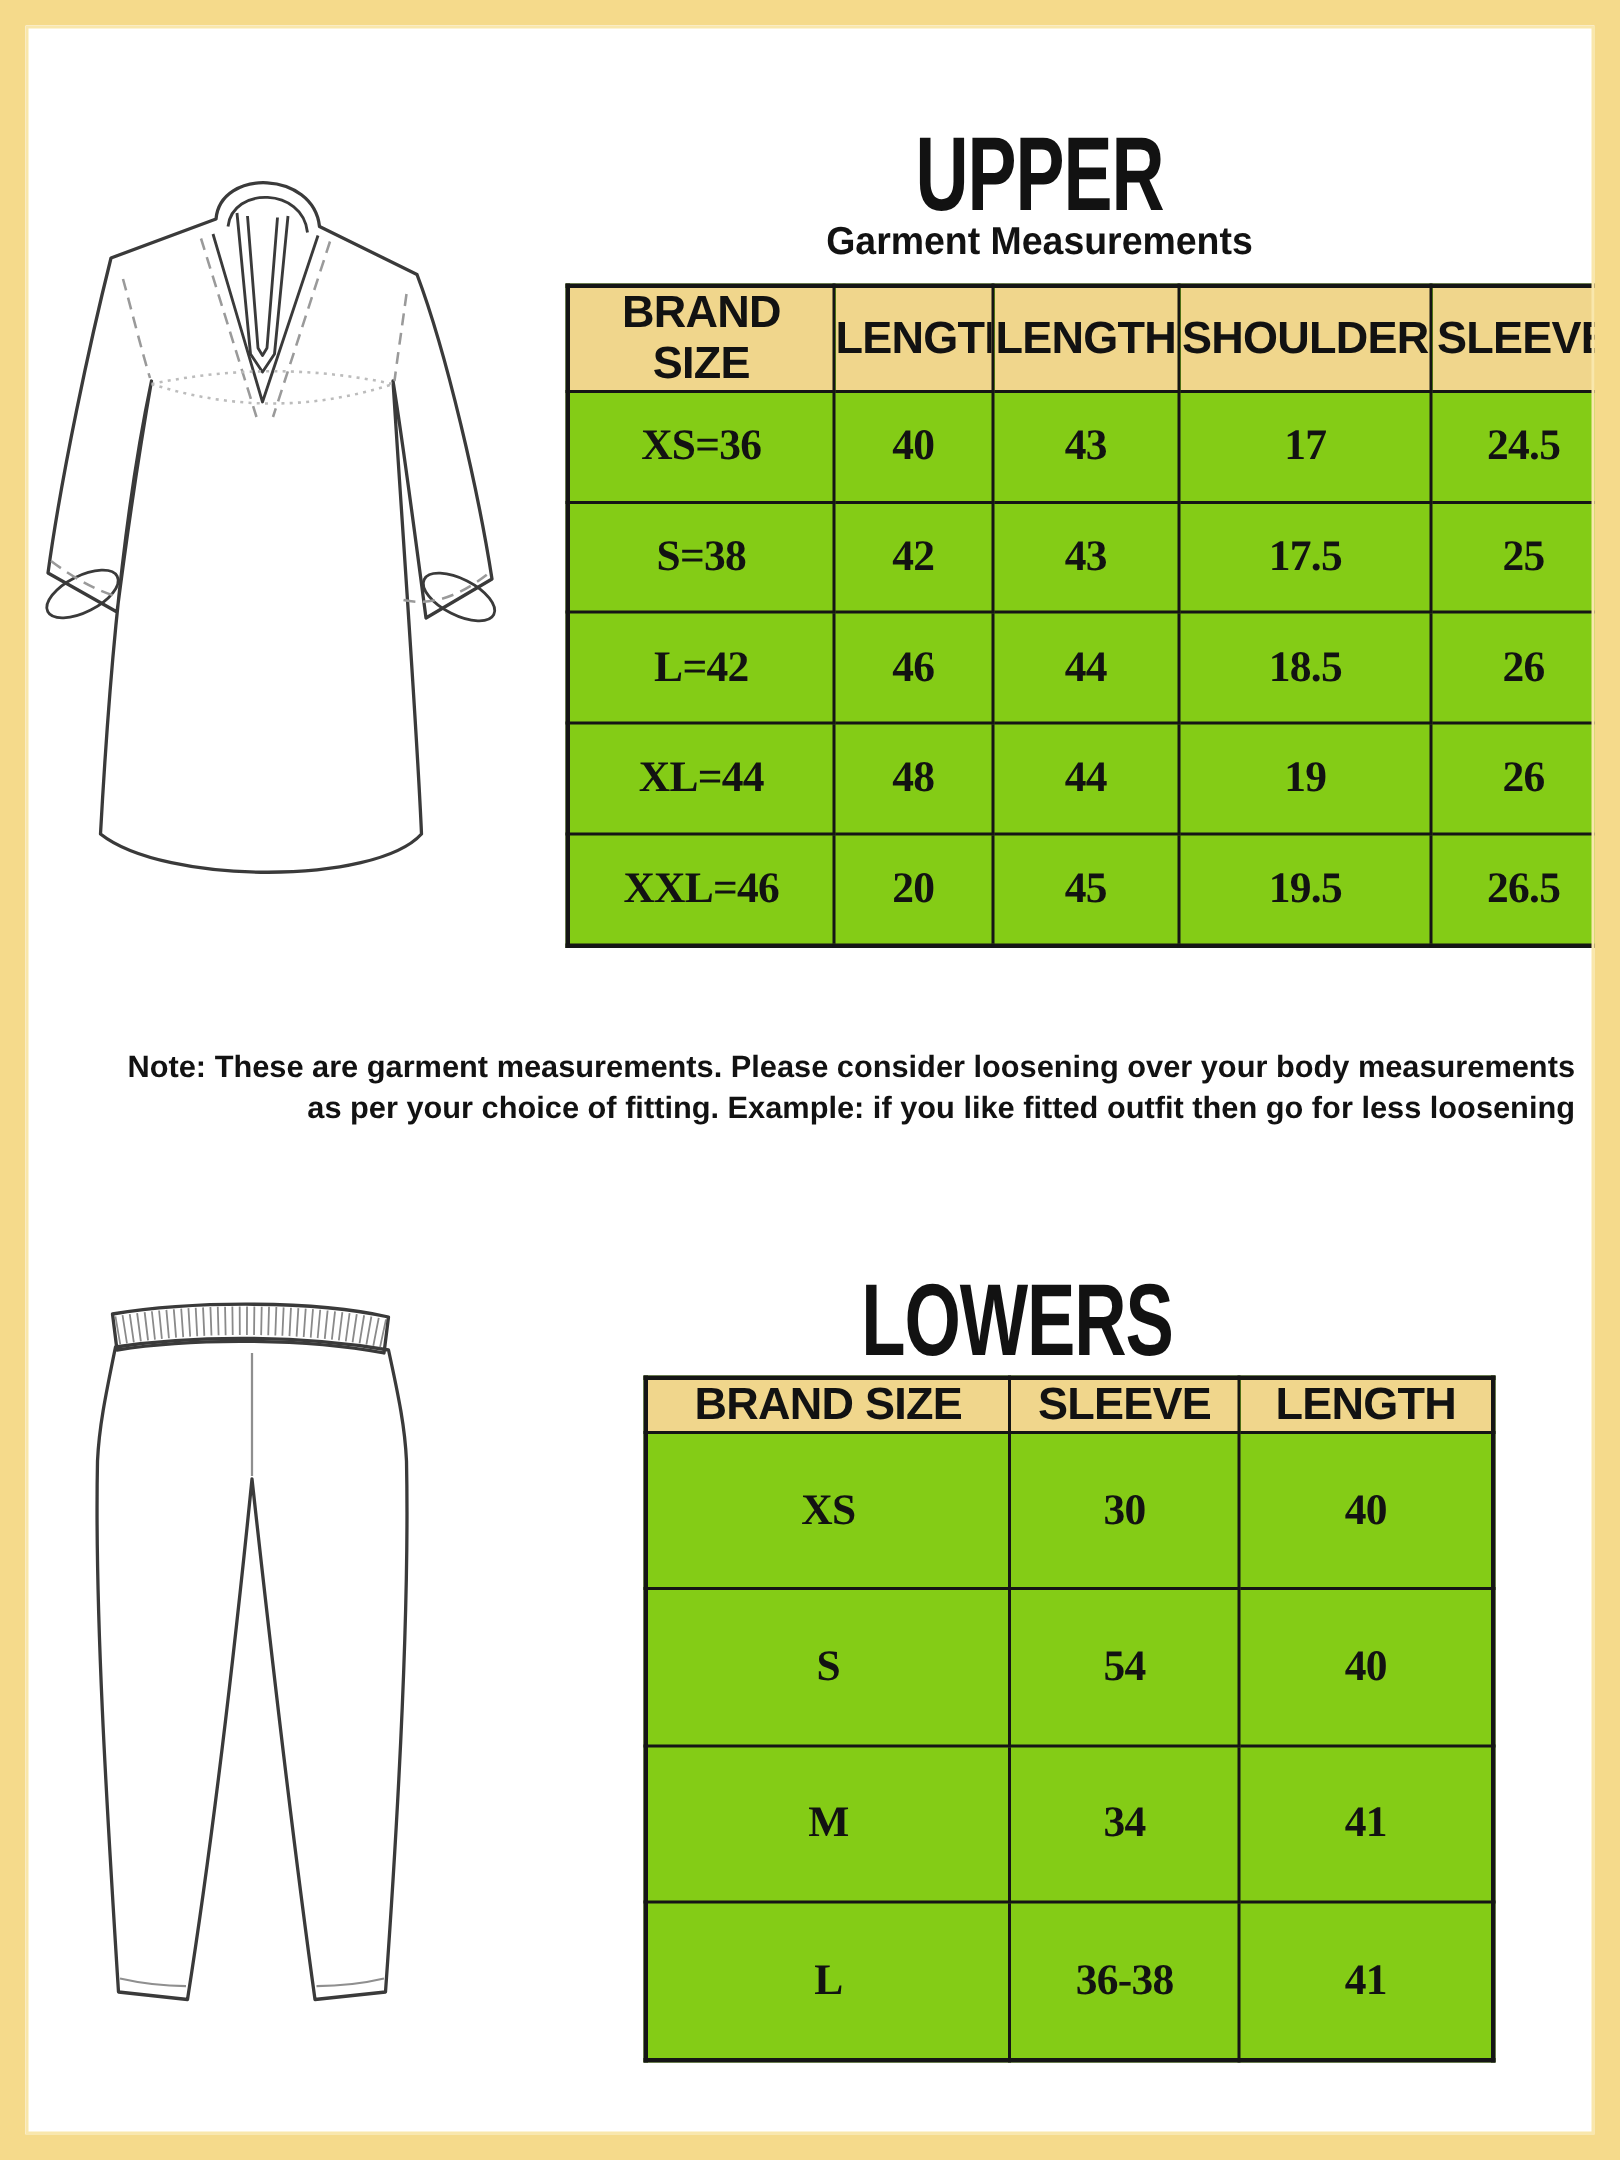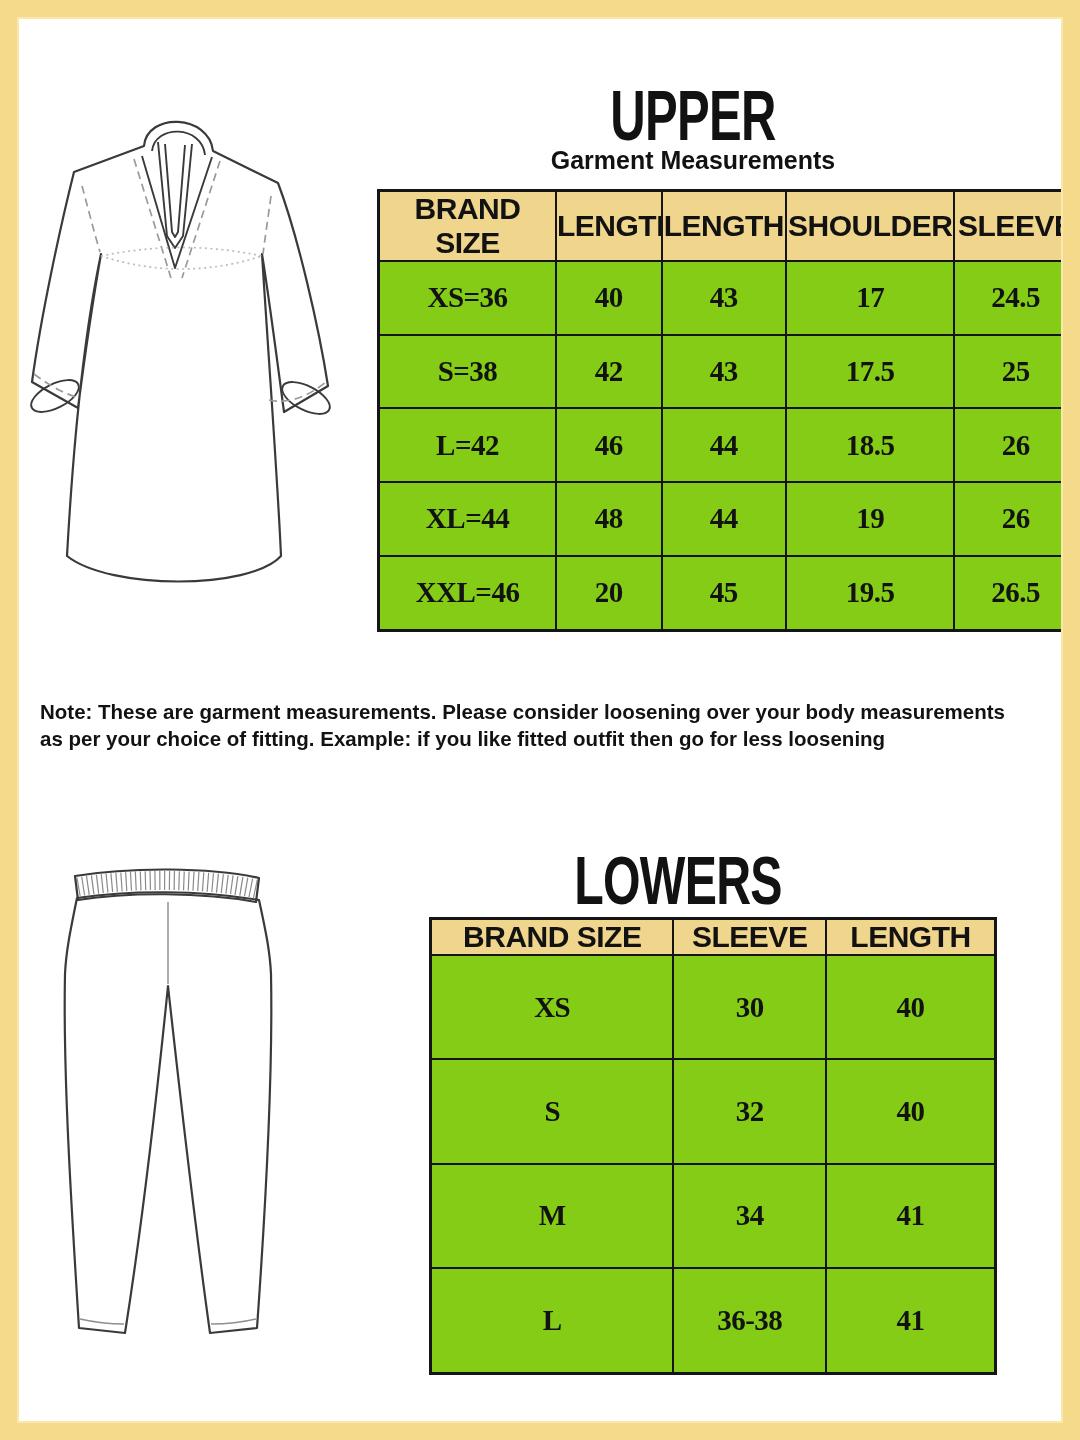--- a/index.html
+++ b/index.html
@@ -35,21 +35,21 @@
   .upper-table{left:342px;top:189px;width:702px;height:443px;}
   .lower-table{left:394px;top:917px;width:568px;height:458px;}
   .size-table th,.size-table td{
     border:2px solid #151515;text-align:center;vertical-align:middle;
     font-weight:bold;color:#121212;padding:0;letter-spacing:-.5px;
     overflow:hidden;
   }
   .size-table th{background:#F0D68C;font-size:30px;}
   .size-table td{font-size:29px;font-family:Liberation Serif, serif;}
   .note{
-    position:absolute;left:40px;right:30px;top:698px;text-align:left;
+    position:absolute;left:40px;right:30px;top:698px;text-align:right;
     font-weight:bold;color:#121212;font-size:20.5px;line-height:27px;
   }
   .drawing{position:absolute;}
   .kurta-svg{left:22px;top:96px;}
   .pants-svg{left:30px;top:860px;}
   
   .outline{fill:#ffffff;stroke:#3a3a3a;stroke-width:2.2;stroke-linejoin:round;}
   .seam{fill:none;stroke:#3a3a3a;stroke-width:1.9;stroke-linejoin:round;}
   .dash{fill:none;stroke:#9a9a9a;stroke-width:1.7;stroke-dasharray:8 5;}
   .dot{fill:none;stroke:#bcbcbc;stroke-width:1.7;stroke-dasharray:2 3.5;}
@@ -197,21 +197,21 @@
       </tr>
     </thead>
     <tbody>
       <tr>
         <td>XS</td>
         <td>30</td>
         <td>40</td>
       </tr>
       <tr>
         <td>S</td>
-        <td>32</td>
+        <td>54</td>
         <td>40</td>
       </tr>
       <tr>
         <td>M</td>
         <td>34</td>
         <td>41</td>
       </tr>
       <tr>
         <td>L</td>
         <td>36-38</td>

